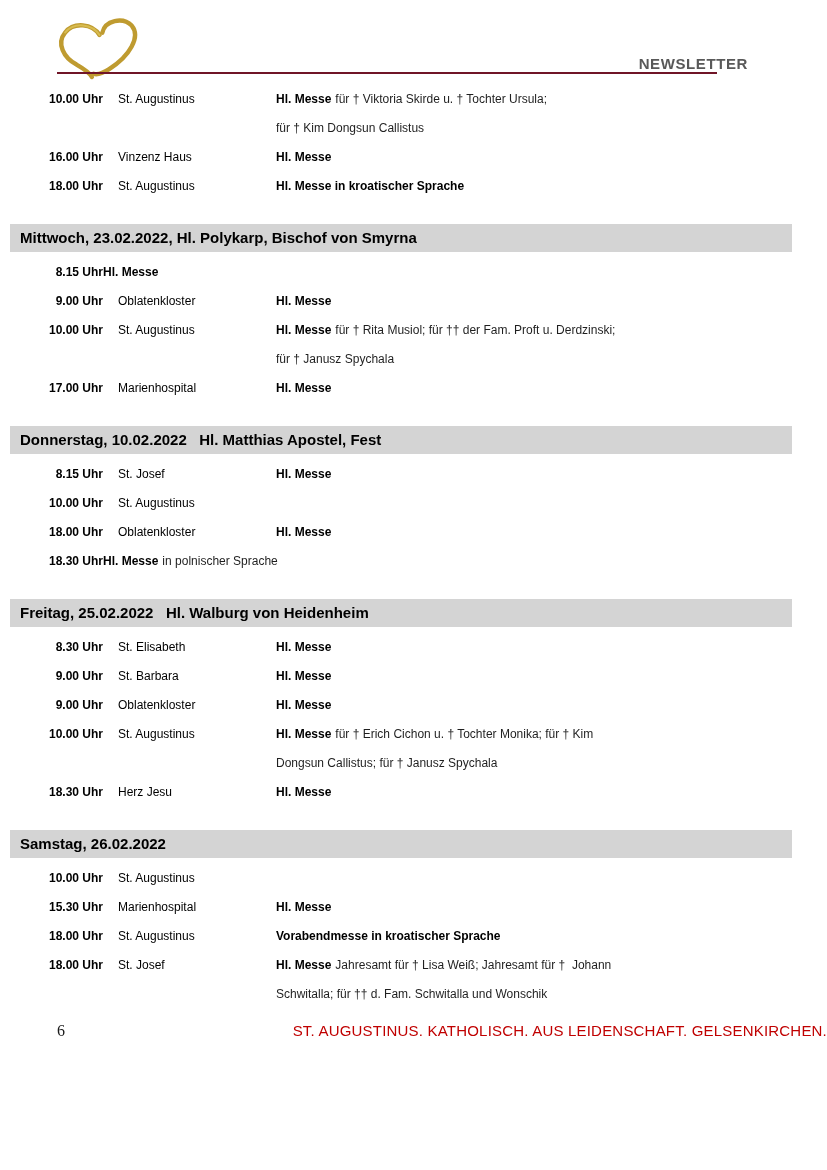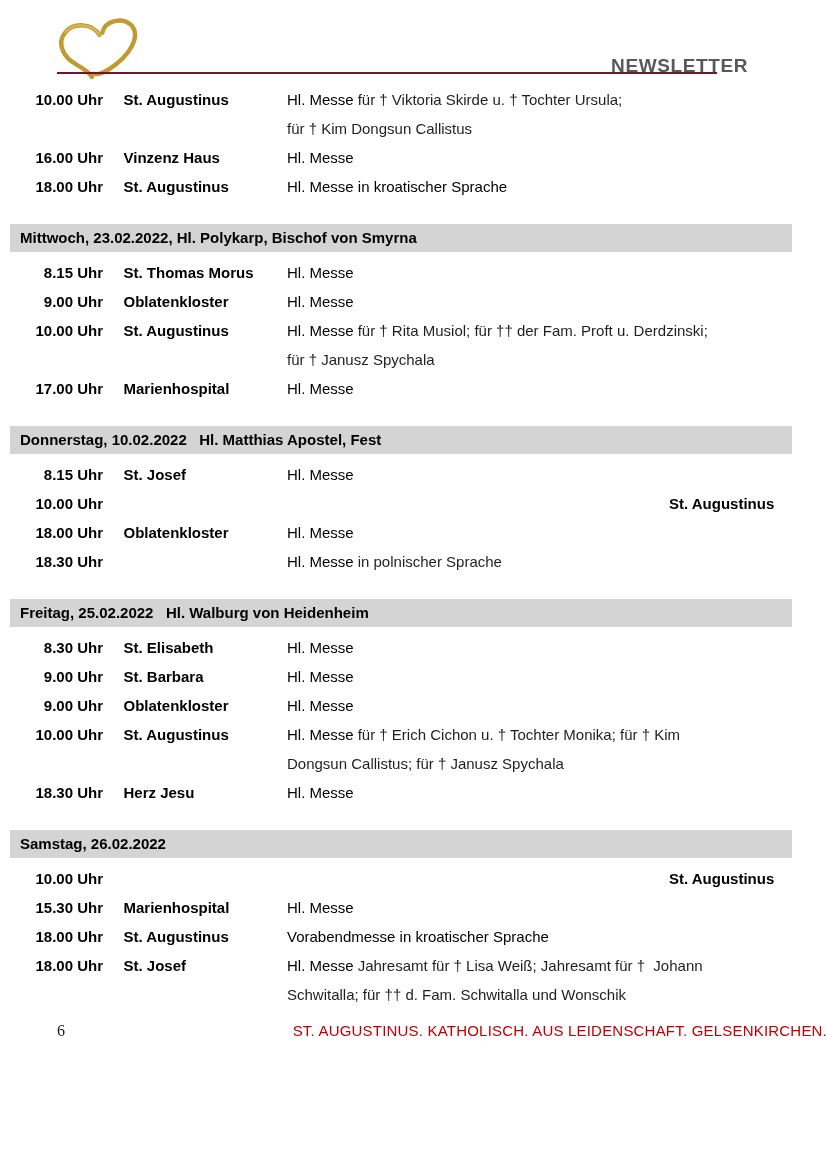--- a/index.html
+++ b/index.html
@@ -18,21 +18,21 @@
   .heart-logo { position: absolute; left: 56px; top: 18px; }
   .header-rule {
     position: absolute;
     left: 57px; top: 72px;
     width: 660px; height: 2px;
     background: #701527;
   }
   .newsletter-label {
     position: absolute;
     right: 79px; top: 55px;
-    font-size: 19px;
+    font-size: 15px;
     font-weight: bold;
     letter-spacing: 0.6px;
     color: #595959;
   }
 
   
   .schedule { position: relative; }
   .daybar {
     margin: 23px 0 6px 10px;
     width: 772px;
@@ -41,43 +41,42 @@
     padding-left: 10px;
     background: #d4d4d4;
     font-size: 15px;
     font-weight: bold;
     white-space: pre-wrap;
     color: #000;
   }
   .row {
     display: flex;
     margin-left: 20px;
-    font-size: 15px;
+    font-size: 12px;
     line-height: 29px;
-    justify-content: space-between;
   }
   .cell-time {
     flex: none;
     width: 83px;
     text-align: right;
     font-weight: bold;
     white-space: pre;
   }
   .cell-loc {
     flex: none;
     width: 158px;
     margin-left: 15px;
-    font-weight: bold;
+    font-weight: normal;
   }
   .cell-desc {
     flex: none;
     width: 540px;
     color: #1f1f1f;
   }
-  .cell-desc .b { font-weight: normal; color: #000; margin-right: 4px; }
+  .cell-desc .b { font-weight: bold; color: #000; margin-right: 4px; }
   .cell-desc .r { white-space: pre-wrap; }
 
   
   .pagefooter { position: relative; margin-top: 13px; height: 22px; }
   .page-number {
     position: absolute;
     left: 57px; top: 0;
     font-family: "Liberation Serif", serif;
     font-size: 16px;
     color: #1a1a1a;
@@ -126,21 +125,20 @@
         <span class="cell-time">18.00 Uhr</span>
         <span class="cell-loc">St. Augustinus</span>
         <span class="cell-desc"><span class="b">Hl. Messe in kroatischer Sprache</span><span class="r"></span></span>
       </div>
     </section>
 
     <section>
       <div class="daybar">Mittwoch, 23.02.2022, Hl. Polykarp, Bischof von Smyrna</div>
       <div class="row">
         <span class="cell-time">8.15 Uhr</span>
-        <span class="cell-loc">St. Thomas Morus</span>
         <span class="cell-desc"><span class="b">Hl. Messe</span><span class="r"></span></span>
       </div>
       <div class="row">
         <span class="cell-time">9.00 Uhr</span>
         <span class="cell-loc">Oblatenkloster</span>
         <span class="cell-desc"><span class="b">Hl. Messe</span><span class="r"></span></span>
       </div>
       <div class="row">
         <span class="cell-time">10.00 Uhr</span>
         <span class="cell-loc">St. Augustinus</span>

